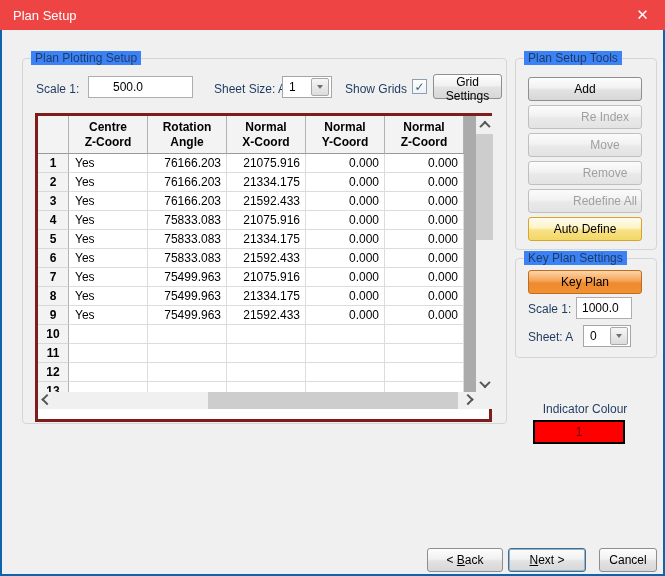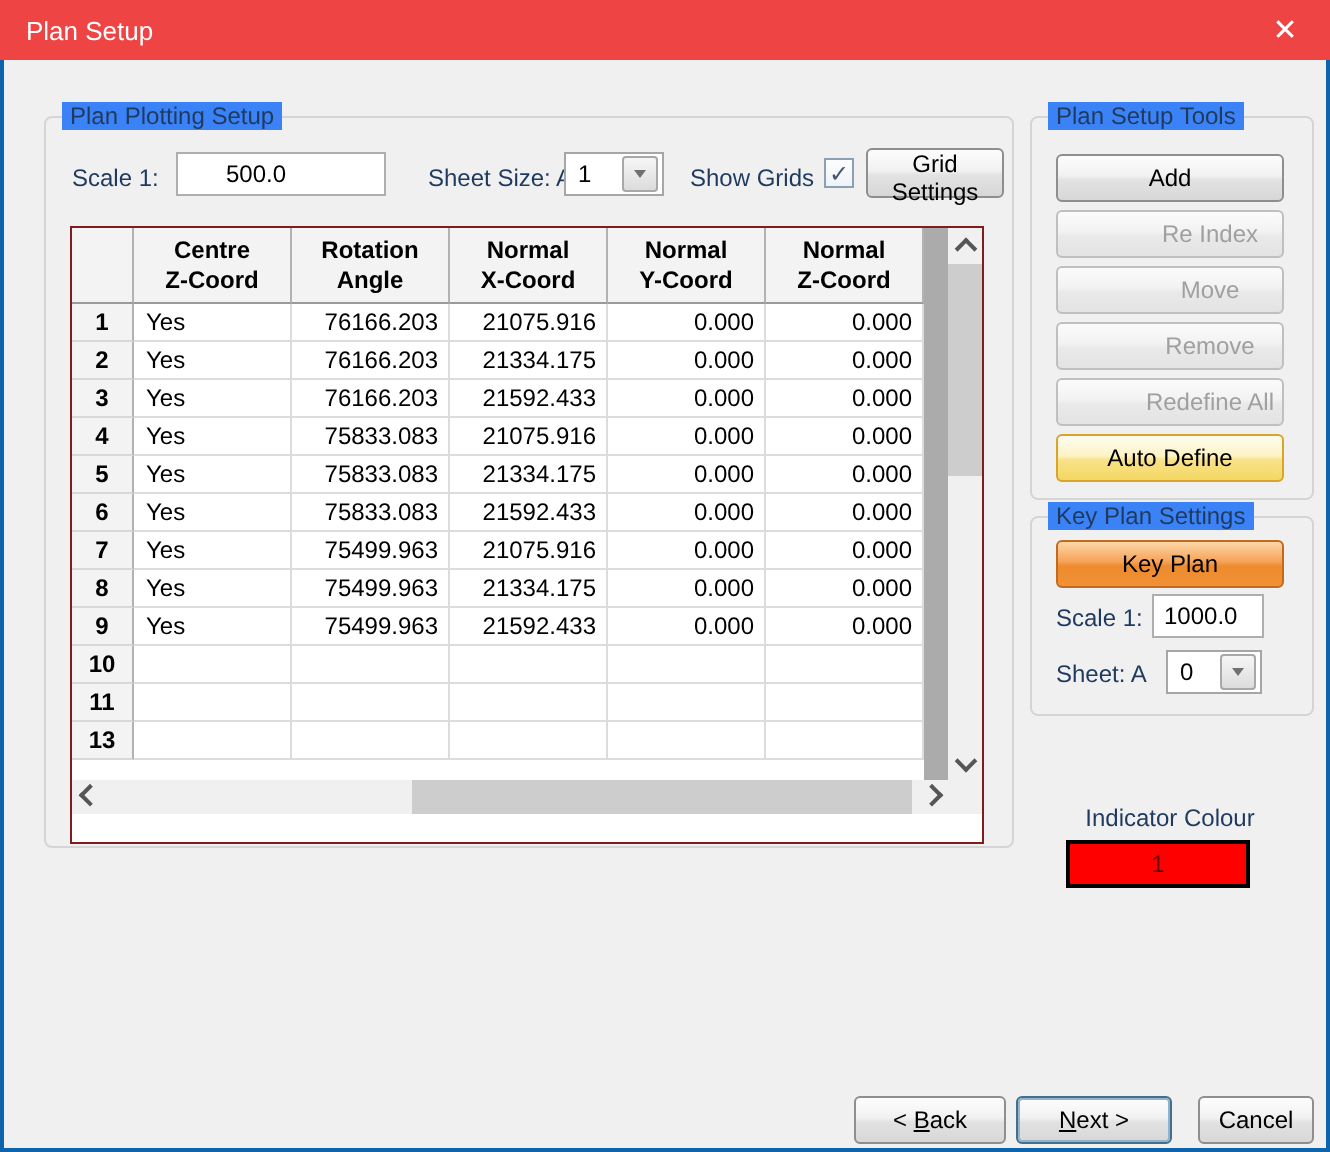--- a/index.html
+++ b/index.html
@@ -30,21 +30,21 @@
   
   .btn{position:absolute;box-sizing:border-box;border:1px solid #8e8e8e;border-radius:3px;background:linear-gradient(#fdfdfd,#f1f1f1 45%,#e2e2e2 55%,#d7d7d7);font:12px "Liberation Sans",sans-serif;color:#000;text-align:center;padding:0;cursor:pointer;}
   .btn.disabled{color:#a0a0a0;border-color:#bfbfbf;background:linear-gradient(#fbfbfb,#f2f2f2 45%,#e9e9e9 55%,#e3e3e3);padding-left:40px;}
   .btn.highlighted{border-color:#d8a429;background:linear-gradient(#fefcf1,#fdf3c4 45%,#f8e189 55%,#f3d863);}
   .btn.orange{border-color:#c26a1d;background:linear-gradient(#fcd7a8,#f5a257 45%,#ee8b2f 55%,#f19034);}
   .btn.default-btn{border:1px solid #456e8c;box-shadow:inset 0 0 0 1px #8fb4cc;}
   .tool{position:static;display:block;width:114px;height:24px;margin:0 0 4px 0;}
   u{text-decoration:underline;}
 
   
-  .grid-outer{position:absolute;left:35px;top:113px;width:457px;height:309px;box-sizing:border-box;border:1px solid #7f1d1d;background:#fff;padding-left:44px;}
+  .grid-outer{position:absolute;left:35px;top:113px;width:457px;height:309px;box-sizing:border-box;border:3px solid #7f1d1d;background:#fff;padding-left:44px;}
   .ghead-row{position:absolute;left:0;top:0;height:38px;display:flex;}
   .gc{box-sizing:border-box;overflow:hidden;}
   .gc.corner{width:31px;background:#f3f3f3;border-right:1px solid #b2b2b2;border-bottom:1px solid #9a9a9a;}
   .gc.head{width:79px;background:#f3f3f3;border-right:1px solid #b2b2b2;border-bottom:1px solid #9a9a9a;font-weight:bold;text-align:center;white-space:pre-line;line-height:15px;padding-top:4px;font-size:12px;}
   .gbody{position:absolute;left:0;top:38px;width:426px;height:238px;overflow:hidden;}
   .grow{display:flex;height:19px;}
   .gc.rowhead{width:31px;background:#f3f3f3;border-right:1px solid #b2b2b2;border-bottom:1px solid #d8d8d8;font-weight:bold;text-align:center;line-height:18px;font-size:12px;}
   .gc.cell{width:79px;background:#fff;border-right:1px solid #dcdcdc;border-bottom:1px solid #dcdcdc;text-align:right;padding-right:5px;line-height:18px;font-size:12px;white-space:nowrap;}
   .gc.cell.left{text-align:left;padding-right:0;padding-left:6px;}
   .gray-strip{position:absolute;left:426px;top:0;width:12px;height:276px;background:#ababab;}
@@ -197,20 +197,28 @@
         </div>
         <div class="grow">
           <div class="gc rowhead">11</div>
           <div class="gc cell left"></div>
           <div class="gc cell"></div>
           <div class="gc cell"></div>
           <div class="gc cell"></div>
           <div class="gc cell"></div>
         </div>
         <div class="grow">
+          <div class="gc rowhead">12</div>
+          <div class="gc cell left"></div>
+          <div class="gc cell"></div>
+          <div class="gc cell"></div>
+          <div class="gc cell"></div>
+          <div class="gc cell"></div>
+        </div>
+        <div class="grow">
           <div class="gc rowhead">13</div>
           <div class="gc cell left"></div>
           <div class="gc cell"></div>
           <div class="gc cell"></div>
           <div class="gc cell"></div>
           <div class="gc cell"></div>
         </div>
       </div>
     <div class="gray-strip"></div>
 

